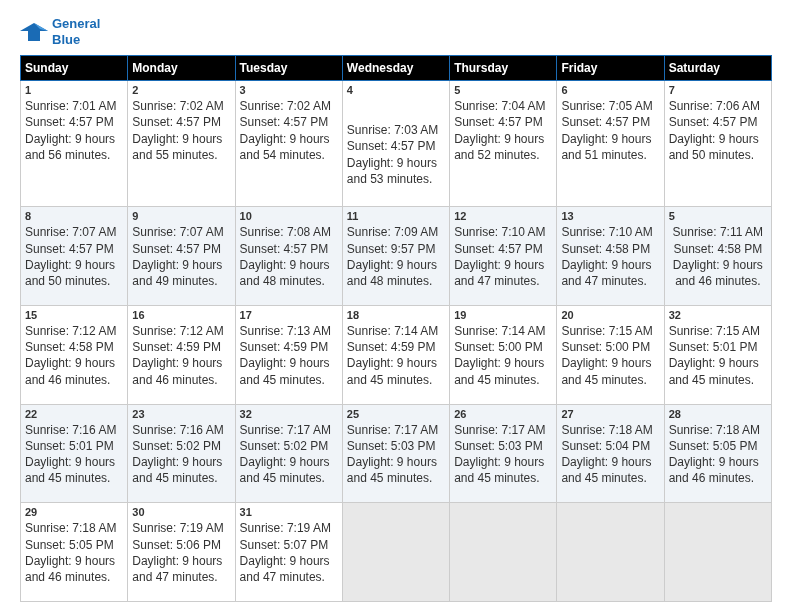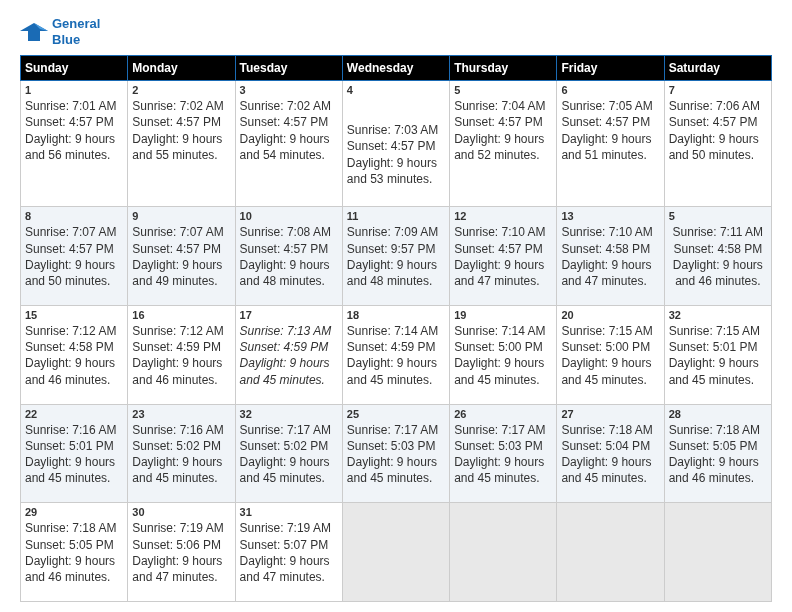--- a/index.html
+++ b/index.html
@@ -243,21 +243,21 @@
           </td>
           <td>
             <span class="day-num">16</span>
             <div class="day-info" style="white-space: pre-line;">Sunrise: 7:12 AM
 Sunset: 4:59 PM
 Daylight: 9 hours
 and 46 minutes.</div>
           </td>
           <td>
             <span class="day-num">17</span>
-            <div class="day-info" style="white-space: pre-line; font-style: italic;">Sunrise: 7:13 AM
+            <div class="day-info" style="white-space: pre-line;">Sunrise: 7:13 AM
 Sunset: 4:59 PM
 Daylight: 9 hours
 and 45 minutes.</div>
           </td>
           <td>
             <span class="day-num">18</span>
             <div class="day-info" style="white-space: pre-line;">Sunrise: 7:14 AM
 Sunset: 4:59 PM
 Daylight: 9 hours
 and 45 minutes.</div>

